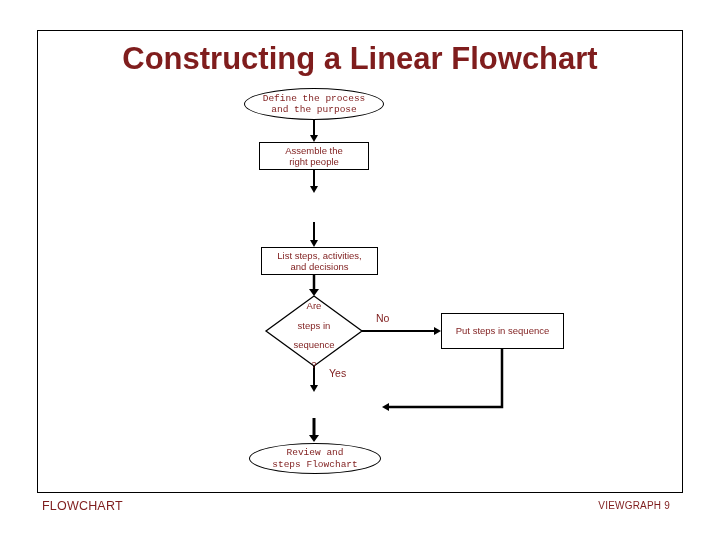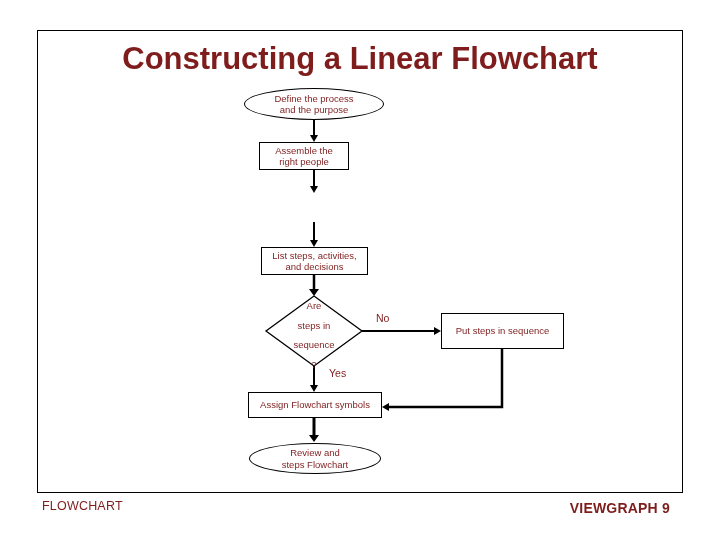--- a/index.html
+++ b/index.html
@@ -55,20 +55,21 @@
   }
   .node .node-text span {
     display: block;
     font-size: 9.5px;
     line-height: 11.5px;
     white-space: nowrap;
   }
   .ellipse {
     border-radius: 50%;
     border-width: 1.5px;
+    font-family: Liberation Mono, monospace;
   }
   .diamond-text {
     position: absolute;
     left: 266px;
     top: 296px;
     width: 96px;
     height: 70px;
     display: flex;
     align-items: center;
     justify-content: center;
@@ -93,22 +94,22 @@
     left: 42px;
     top: 499px;
     font-size: 12.5px;
     font-weight: 400;
     letter-spacing: 0.2px;
   }
   .footer-right {
     position: absolute;
     right: 50px;
     top: 500px;
-    font-size: 14px;
-    font-weight: 700;
+    font-size: 10px;
+    font-weight: 400;
     letter-spacing: 0.2px;
   }
 </style>
 </head>
 <body>
 
 <div class="page">
 
   <svg class="connectors" viewBox="0 0 720 540" xmlns="http://www.w3.org/2000/svg">
     <g>
@@ -149,29 +150,29 @@
   <div class="frame"></div>
   <div class="slide-title">Constructing a Linear Flowchart</div>
 
   <div class="node ellipse" style="left:244px; top:88px; width:140px; height:32px;">
     <div class="node-text">
       <span>Define the process</span>
       <span>and the purpose</span>
     </div>
   </div>
 
-  <div class="node" style="left:259px; top:142px; width:90px; height:28px;">
+  <div class="node" style="left:259px; top:142px; width:110px; height:28px;">
     <div class="node-text">
       <span>Assemble the</span>
       <span>right people</span>
     </div>
   </div>
 
 
-  <div class="node" style="left:261px; top:247px; width:107px; height:28px;">
+  <div class="node" style="left:261px; top:247px; width:117px; height:28px;">
     <div class="node-text">
       <span>List steps, activities,</span>
       <span>and decisions</span>
     </div>
   </div>
 
   <div class="diamond-text">
     <div>
       <span>Are</span>
       <span>steps in</span>
@@ -182,25 +183,20 @@
 
   <div class="branch-label" style="left:368px; top:312px;">No</div>
   <div class="branch-label" style="left:321px; top:367px;">Yes</div>
 
   <div class="node" style="left:441px; top:313px; width:123px; height:36px;">
     <div class="node-text">
       <span>Put steps in sequence</span>
     </div>
   </div>
 
-  <div class="node" style="left:248px; top:392px; width:134px; height:26px;">
-    <div class="node-text">
-      <span>Assign Flowchart symbols</span>
-    </div>
-  </div>
 
   <div class="node ellipse" style="left:249px; top:443px; width:132px; height:31px;">
     <div class="node-text">
       <span>Review and</span>
       <span>steps Flowchart</span>
     </div>
   </div>
 
   <div class="footer-left">FLOWCHART</div>
   <div class="footer-right">VIEWGRAPH 9</div>

